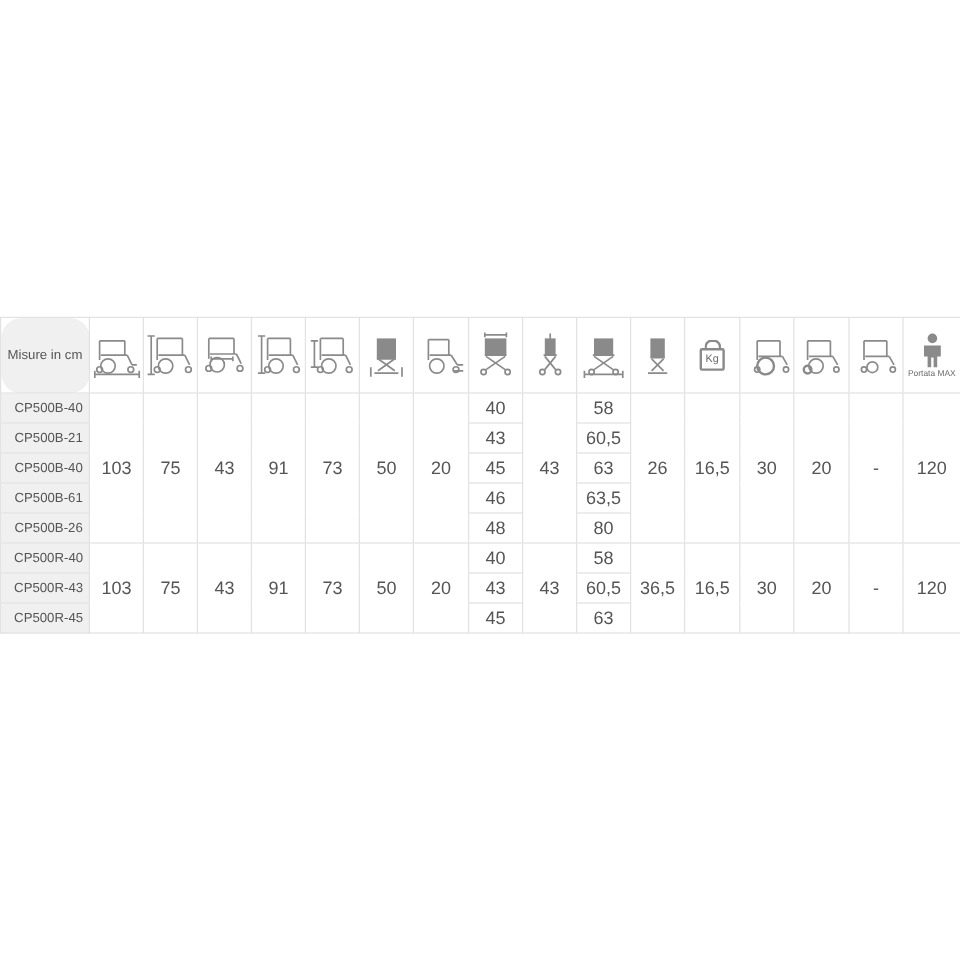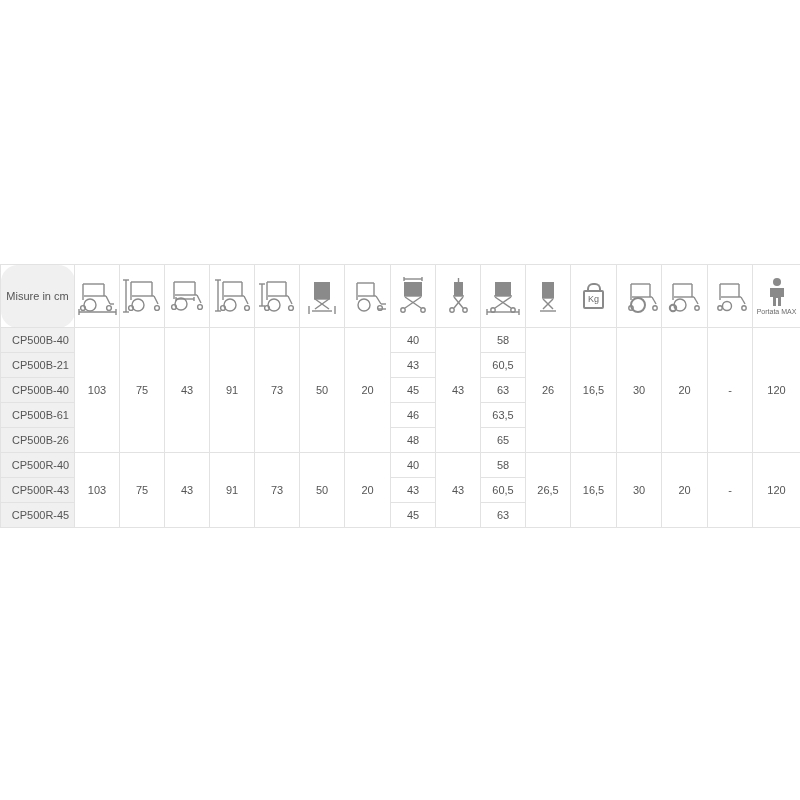--- a/index.html
+++ b/index.html
@@ -52,21 +52,21 @@
   .rowlabel {
     background: #f0f0f0;
     color: #555555;
     font-size: 11px;
     text-align: left;
     padding-left: 6px !important;
     height: 24px;
   }
   .datacell {
     height: 24px;
-    font-size: 11px;
+    font-size: 15px;
     color: #555555;
     background: #ffffff;
     margin-left: 12px;
   }
   .grouptop { border-top: 1px solid #cfcfcf; }
   .icon-cell svg { display: block; margin: 0 auto; }
   .pm-text {
     font-size: 7px;
     line-height: 7px;
     color: #6a6a6a;
@@ -394,36 +394,36 @@
         <td class="datacell">63</td>
       </tr>
       <tr>
         <td class="rowlabel">CP500B-61</td>
         <td class="datacell">46</td>
         <td class="datacell">63,5</td>
       </tr>
       <tr>
         <td class="rowlabel">CP500B-26</td>
         <td class="datacell">48</td>
-        <td class="datacell">65</td>
+        <td class="datacell">80</td>
       </tr>
 
       <tr>
         <td class="rowlabel grouptop">CP500R-40</td>
         <td class="datacell grouptop" rowspan="3">103</td>
         <td class="datacell grouptop" rowspan="3">75</td>
         <td class="datacell grouptop" rowspan="3">43</td>
         <td class="datacell grouptop" rowspan="3">91</td>
         <td class="datacell grouptop" rowspan="3">73</td>
         <td class="datacell grouptop" rowspan="3">50</td>
         <td class="datacell grouptop" rowspan="3">20</td>
         <td class="datacell grouptop">40</td>
         <td class="datacell grouptop" rowspan="3">43</td>
         <td class="datacell grouptop">58</td>
-        <td class="datacell grouptop" rowspan="3">26,5</td>
+        <td class="datacell grouptop" rowspan="3">36,5</td>
         <td class="datacell grouptop" rowspan="3">16,5</td>
         <td class="datacell grouptop" rowspan="3">30</td>
         <td class="datacell grouptop" rowspan="3">20</td>
         <td class="datacell grouptop" rowspan="3">-</td>
         <td class="datacell grouptop" rowspan="3">120</td>
       </tr>
       <tr>
         <td class="rowlabel">CP500R-43</td>
         <td class="datacell">43</td>
         <td class="datacell">60,5</td>

